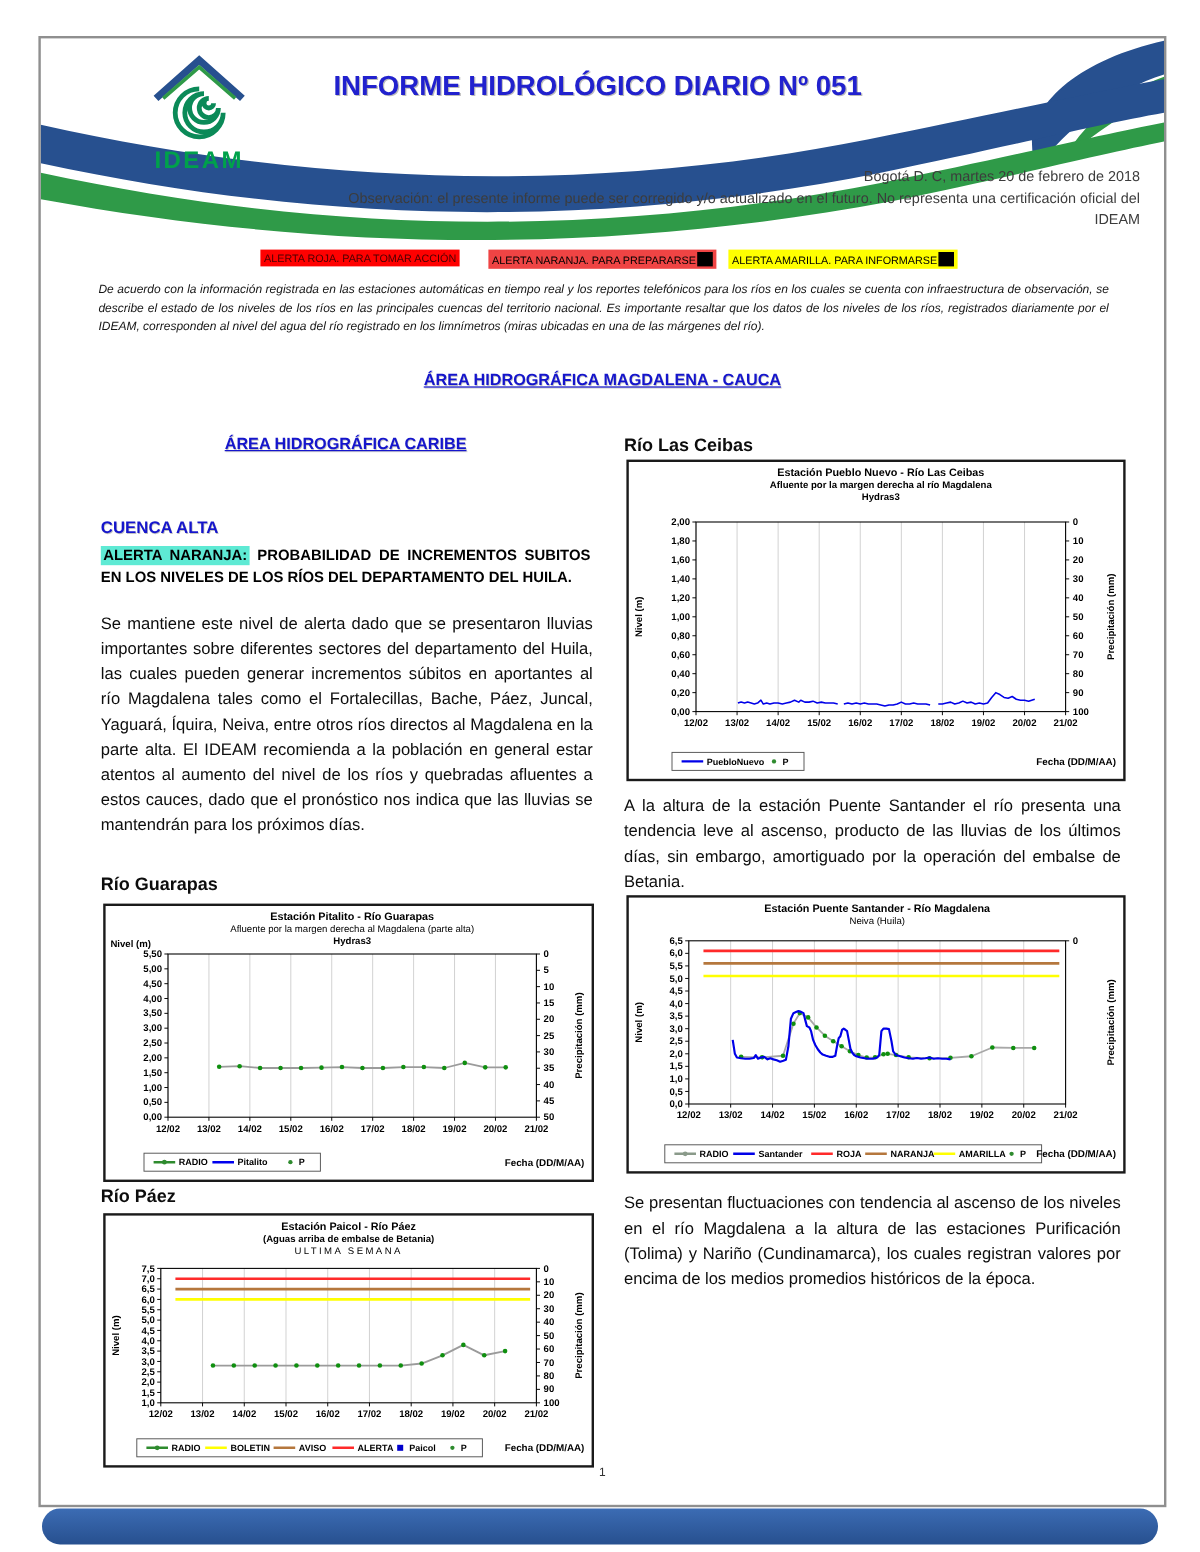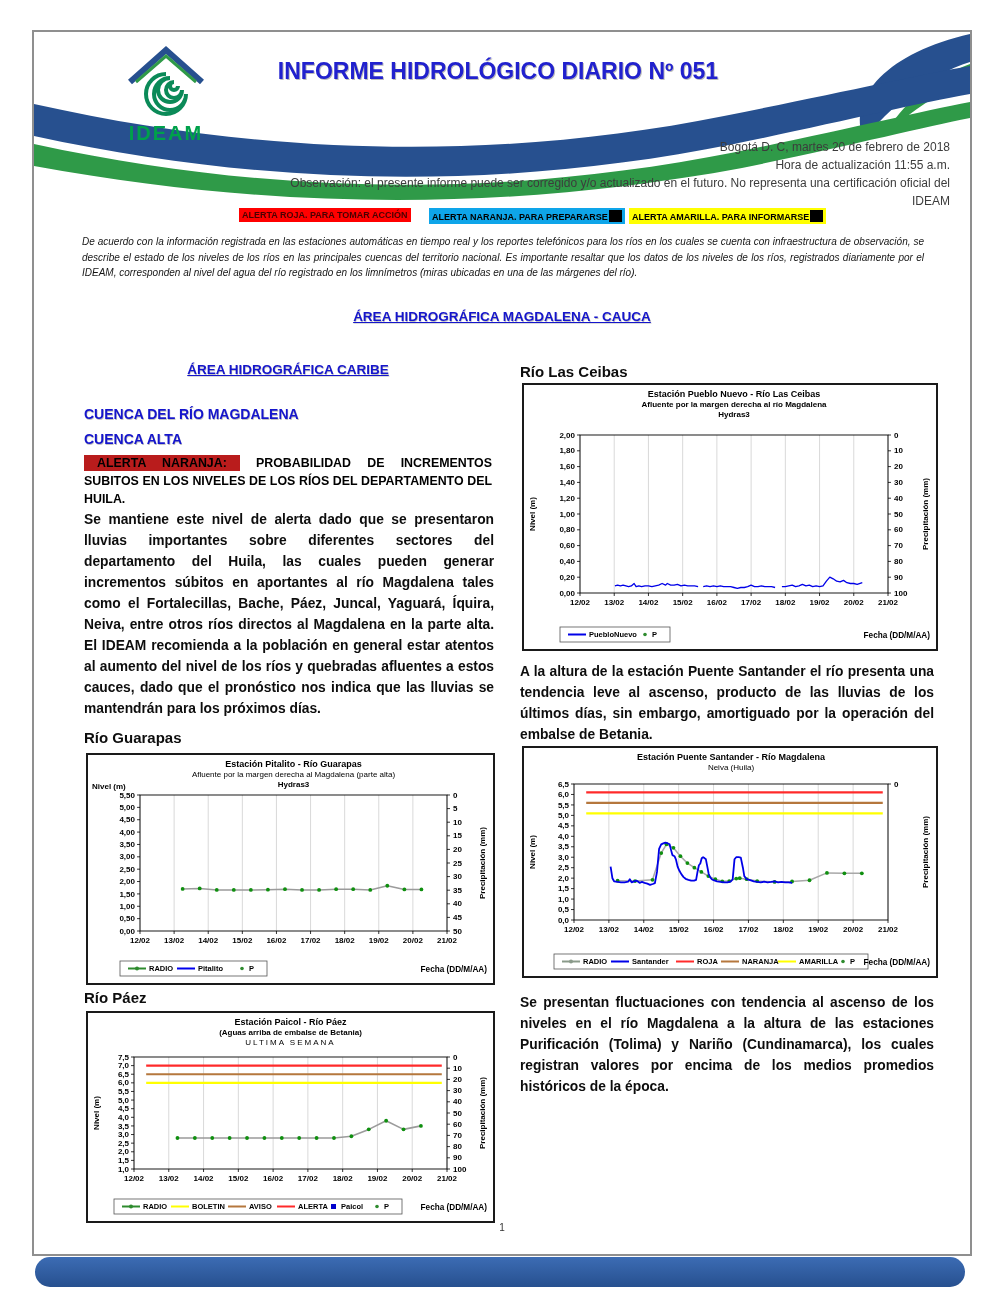--- a/index.html
+++ b/index.html
@@ -9,40 +9,40 @@
          border:2px solid #8f8f8f;background:#fff;}
   .abs{position:absolute;}
   
   .swoosh{left:0;top:0;width:936px;height:210px;z-index:0;}
   .logo{left:72px;top:10px;width:120px;height:108px;z-index:2;}
   .report-title{left:200px;top:26px;width:528px;text-align:center;z-index:2;
     font-size:23px;font-weight:bold;color:#2121ce;text-shadow:1px 1px 0 rgba(60,60,60,.35);}
   .meta{right:20px;top:106px;width:700px;text-align:right;z-index:2;
     font-size:12px;color:#3c3c3c;line-height:1.5;}
   
-  .alert-badge{position:absolute;top:176px;font-size:9px;font-weight:bold;color:#000;
-    padding:2px 3px;white-space:nowrap;margin-left:22px;}
+  .alert-badge{position:absolute;top:176px;font-size:9px;font-weight:normal;color:#000;
+    padding:2px 3px;white-space:nowrap;}
   .alert-roja{left:183px;background:#ff0000;color:#4a0000;}
-  .alert-naranja{left:373px;background:#0ea5e9;}
+  .alert-naranja{left:373px;background:#ef4444;}
   .alert-amarilla{left:573px;background:#ffff00;}
   .redact{display:inline-block;width:13px;height:12px;background:#000;vertical-align:-2px;margin-left:1px;}
   
   .intro{left:48px;top:202px;width:842px;font-size:10px;font-style:italic;
     text-align:justify;line-height:1.55;color:#151515;}
   .blue-title{color:#1515cc;font-weight:bold;text-decoration:underline;
     text-shadow:.6px .6px 0 rgba(80,80,80,.35);}
   .main-section{left:0;top:277px;width:936px;text-align:center;font-size:13.5px;}
   .caribe{left:50px;top:330px;width:408px;text-align:center;font-size:13.5px;}
   .cuenca{left:50px;width:408px;font-size:14px;font-weight:bold;color:#1515cc;
     text-shadow:.6px .6px 0 rgba(80,80,80,.35);}
   .cuenca1{top:374px;} .cuenca2{top:399px;}
   .alerta-par{left:50px;top:423px;width:408px;font-size:12.4px;font-weight:bold;
     text-align:justify;line-height:1.45;}
-  .hl-naranja{background:#b91c1c;padding:1px 13px;}
-  .body-par{font-size:13.8px;text-align:justify;line-height:1.52;color:#0d0d0d;font-weight:bold;}
+  .hl-naranja{background:#5eead4;padding:1px 2px;}
+  .body-par{font-size:13.8px;text-align:justify;line-height:1.52;color:#0d0d0d;}
   .left-body{left:50px;top:478px;width:410px;}
   .river-heading{font-size:15px;font-weight:bold;color:#0d0d0d;}
   .h-guarapas{left:50px;top:697px;}
   .h-paez{left:50px;top:957px;}
   .h-ceibas{left:486px;top:331px;}
   .rp1{left:486px;top:630px;width:414px;}
   .rp2{left:486px;top:961px;width:414px;}
   
   .chart-box{position:absolute;border:2px solid #1a1a1a;background:#fff;}
   .chart-box svg{display:block;}
@@ -71,37 +71,35 @@
       <path d="M24,40 L60,8 L96,40" fill="none" stroke="#27508f" stroke-width="6"></path>
       <path d="M30,40 L60,14 L90,40" fill="none" stroke="#2f9a48" stroke-width="3"></path>
       <path d="M60,32 a20,20 0 1 0 20,20 a16,16 0 1 1 -16,-16 a12,12 0 1 0 12,12 a8,8 0 1 1 -8,-8 a4,4 0 1 0 4,4" fill="none" stroke="#0b8a58" stroke-width="4"></path>
       <text x="60" y="98" text-anchor="middle" font-family="Liberation Sans, sans-serif" font-size="20" font-weight="bold" fill="#00a14b" letter-spacing="2">IDEAM</text>
     </svg>
 
     <div class="abs report-title">INFORME HIDROLÓGICO DIARIO Nº 051</div>
 
     <div class="abs meta">
       <div>Bogotá D. C, martes 20 de febrero de 2018</div>
-      <div>Hora de actualización 11:55 a.m.</div>
       <div>Observación: el presente informe puede ser corregido y/o actualizado en el futuro. No representa una certificación oficial del IDEAM</div>
     </div>
 
     <span class="alert-badge alert-roja">
       <span>ALERTA ROJA. PARA TOMAR ACCIÓN</span></span>
     <span class="alert-badge alert-naranja">
       <span>ALERTA NARANJA. PARA PREPARARSE</span><span class="redact"></span></span>
     <span class="alert-badge alert-amarilla">
       <span>ALERTA AMARILLA. PARA INFORMARSE</span><span class="redact"></span></span>
 
     <div class="abs intro">De acuerdo con la información registrada en las estaciones automáticas en tiempo real y los reportes telefónicos para los ríos en los cuales se cuenta con infraestructura de observación, se describe el estado de los niveles de los ríos en las principales cuencas del territorio nacional. Es importante resaltar que los datos de los niveles de los ríos, registrados diariamente por el IDEAM, corresponden al nivel del agua del río registrado en los limnímetros (miras ubicadas en una de las márgenes del río).</div>
 
     <div class="abs blue-title main-section">ÁREA HIDROGRÁFICA MAGDALENA - CAUCA</div>
 
     <div class="abs blue-title caribe">ÁREA HIDROGRÁFICA CARIBE</div>
-    <div class="abs cuenca cuenca1">CUENCA DEL RÍO MAGDALENA</div>
     <div class="abs cuenca cuenca2">CUENCA ALTA</div>
     <div class="abs alerta-par"><span class="hl-naranja">ALERTA NARANJA:</span><span> PROBABILIDAD DE INCREMENTOS SUBITOS EN LOS NIVELES DE LOS RÍOS DEL DEPARTAMENTO DEL HUILA.</span></div>
     <div class="abs body-par left-body">Se mantiene este nivel de alerta dado que se presentaron lluvias importantes sobre diferentes sectores del departamento del Huila, las cuales pueden generar incrementos súbitos en aportantes al río Magdalena tales como el Fortalecillas, Bache, Páez, Juncal, Yaguará, Íquira, Neiva, entre otros ríos directos al Magdalena en la parte alta. El IDEAM recomienda a la población en general estar atentos al aumento del nivel de los ríos y quebradas afluentes a estos cauces, dado que el pronóstico nos indica que las lluvias se mantendrán para los próximos días.</div>
 
     <div class="abs river-heading h-guarapas">Río Guarapas</div>
     <div class="chart-box cb-guarapas">
         <svg width="405" height="228" viewBox="0 0 405 228">
           <line x1="52" y1="40" x2="52" y2="176" stroke="#c9c9c9" stroke-width="0.7"></line>
           <line x1="52" y1="176" x2="52" y2="179" stroke="#000" stroke-width="0.8"></line>
           <text x="52" y="188" font-size="8" font-family="Liberation Sans, sans-serif" font-weight="bold" text-anchor="middle" fill="#000">12/02</text>

